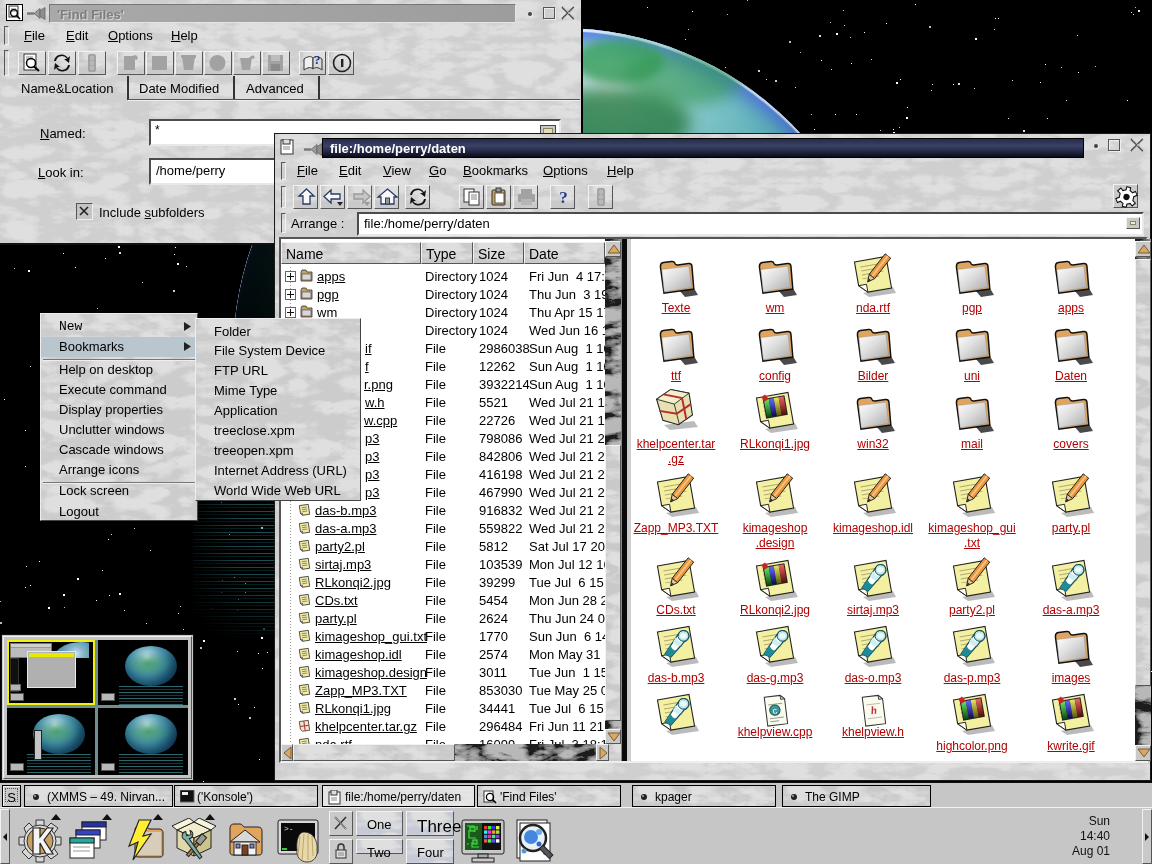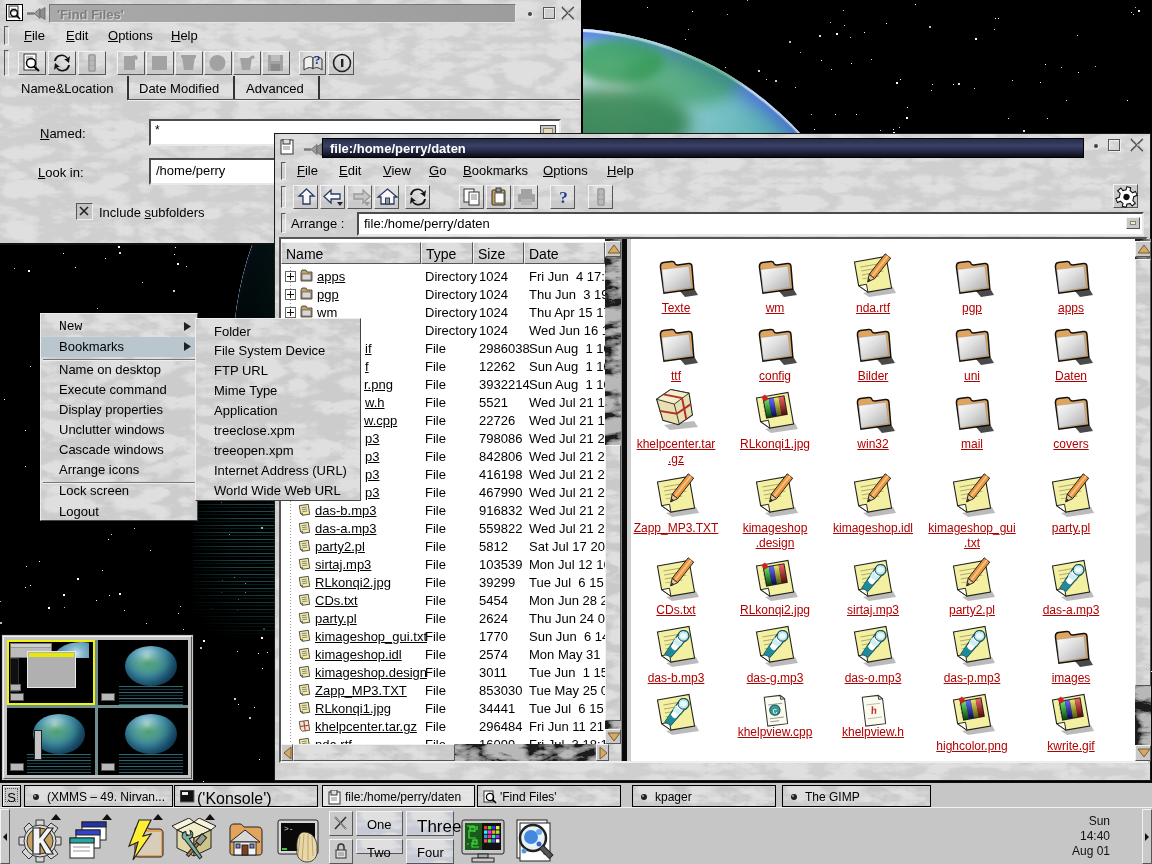--- a/index.html
+++ b/index.html
@@ -1872,21 +1872,21 @@
       </svg>
 <div class="mi" style="top:3px;font-family:Liberation Mono, monospace;">New</div>
 <svg class="abs" style="left:142px;top:8px;" width="10" height="10">
         <path d="M1 0 L8 4.5 L1 9 Z" fill="#222"></path>
       </svg>
 <div class="mi" style="top:23px;background:#b9c6ce;">Bookmarks</div>
 <svg class="abs" style="left:142px;top:28px;" width="10" height="10">
         <path d="M1 0 L8 4.5 L1 9 Z" fill="#222"></path>
       </svg>
 <div class="abs" style="left:2px;top:45px;width:152px;height:2px;border-top:1px solid #777;border-bottom:1px solid #eee;"></div>
-<div class="mi" style="top:46px;">Name on desktop</div>
+<div class="mi" style="top:46px;">Help on desktop</div>
 <div class="mi" style="top:66px;">Execute command</div>
 <div class="mi" style="top:86px;">Display properties</div>
 <div class="mi" style="top:106px;">Unclutter windows</div>
 <div class="mi" style="top:126px;">Cascade windows</div>
 <div class="mi" style="top:146px;">Arrange icons</div>
 <div class="abs" style="left:2px;top:168px;width:152px;height:2px;border-top:1px solid #777;border-bottom:1px solid #eee;"></div>
 <div class="mi" style="top:167px;">Lock screen</div>
 <div class="mi" style="top:188px;">Logout</div>
 </div>
 <div class="abs" id="menu2" style="left:195px;top:318px;width:166px;height:183px;background:#ccc;border-top:1px solid #eee;border-left:1px solid #eee;border-right:1px solid #444;border-bottom:1px solid #444;">
@@ -1958,21 +1958,21 @@
 <div class="abs" style="left:22px;top:4px;font-size:12px;color:#000;white-space:nowrap;overflow:hidden;max-width:123px;">(XMMS – 49. Nirvan...</div>
       </div>
       <div class="abs" style="left:174px;top:2px;width:144px;height:22px;background:#c9c9c9;border:1px solid #000;box-shadow:inset 1px 1px 0 #f2f2f2, inset -1px -1px 0 #666;">
 <svg class="tex">
           <rect width="100%" height="100%" fill="#c9c9c9" filter="url(#stucco)"></rect>
         </svg>
 <div class="abs" style="left:5px;top:4px;"><svg width="15" height="14">
             <rect x="0" y="0" width="14" height="12" fill="#111" stroke="#666"></rect>
             <rect x="2" y="2" width="6" height="3" fill="#eee"></rect>
           </svg></div>
-<div class="abs" style="left:22px;top:4px;font-size:16px;color:#000;white-space:nowrap;overflow:hidden;max-width:118px;">('Konsole')</div>
+<div class="abs" style="left:22px;top:4px;font-size:12px;color:#000;white-space:nowrap;overflow:hidden;max-width:118px;">('Konsole')</div>
       </div>
       <div class="abs" style="left:322px;top:2px;width:153px;height:22px;background:#e6e6e6;border:1px solid #000;box-shadow:inset 1px 1px 0 #555;">
 <svg class="tex">
           <rect width="100%" height="100%" fill="#e6e6e6" filter="url(#stucco)"></rect>
         </svg>
 <div class="abs" style="left:5px;top:4px;"><svg width="15" height="15">
             <rect x="1" y="2" width="11" height="12" fill="#fff" stroke="#333"></rect>
             <rect x="3" y="0" width="6" height="5" fill="#ddd" stroke="#333"></rect>
             <line x1="3" y1="8" x2="9" y2="8" stroke="#888"></line>
             <line x1="3" y1="10" x2="9" y2="10" stroke="#888"></line>

